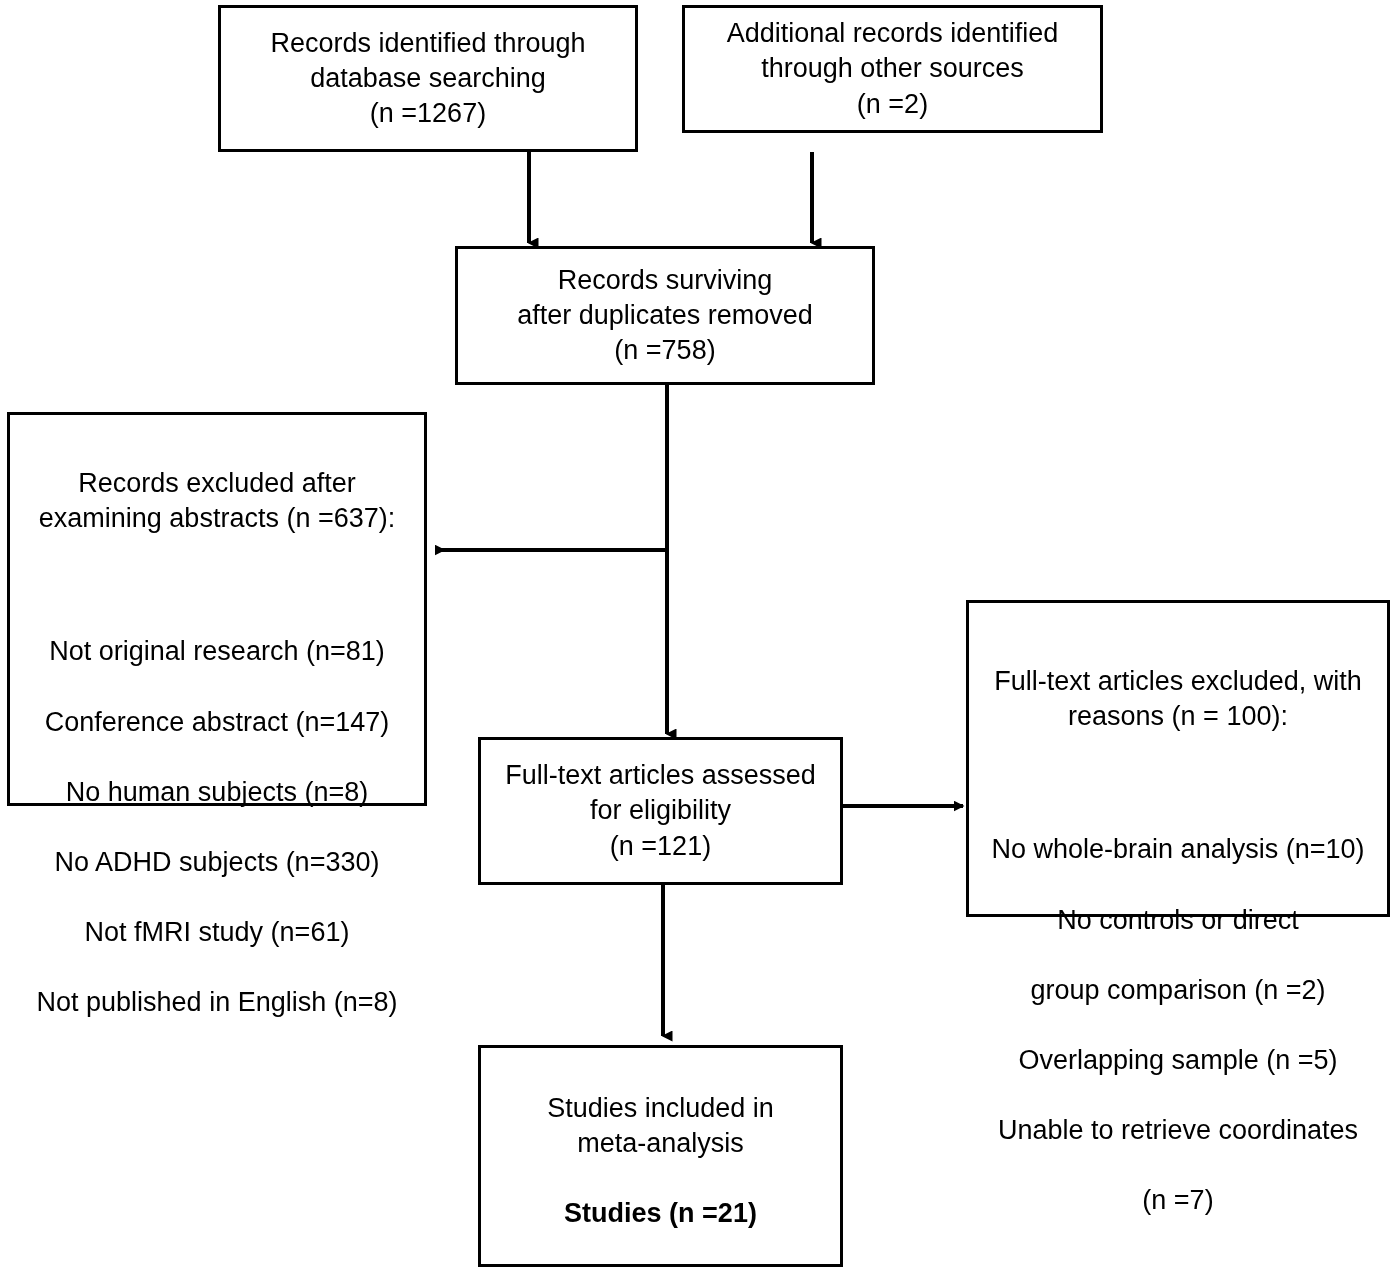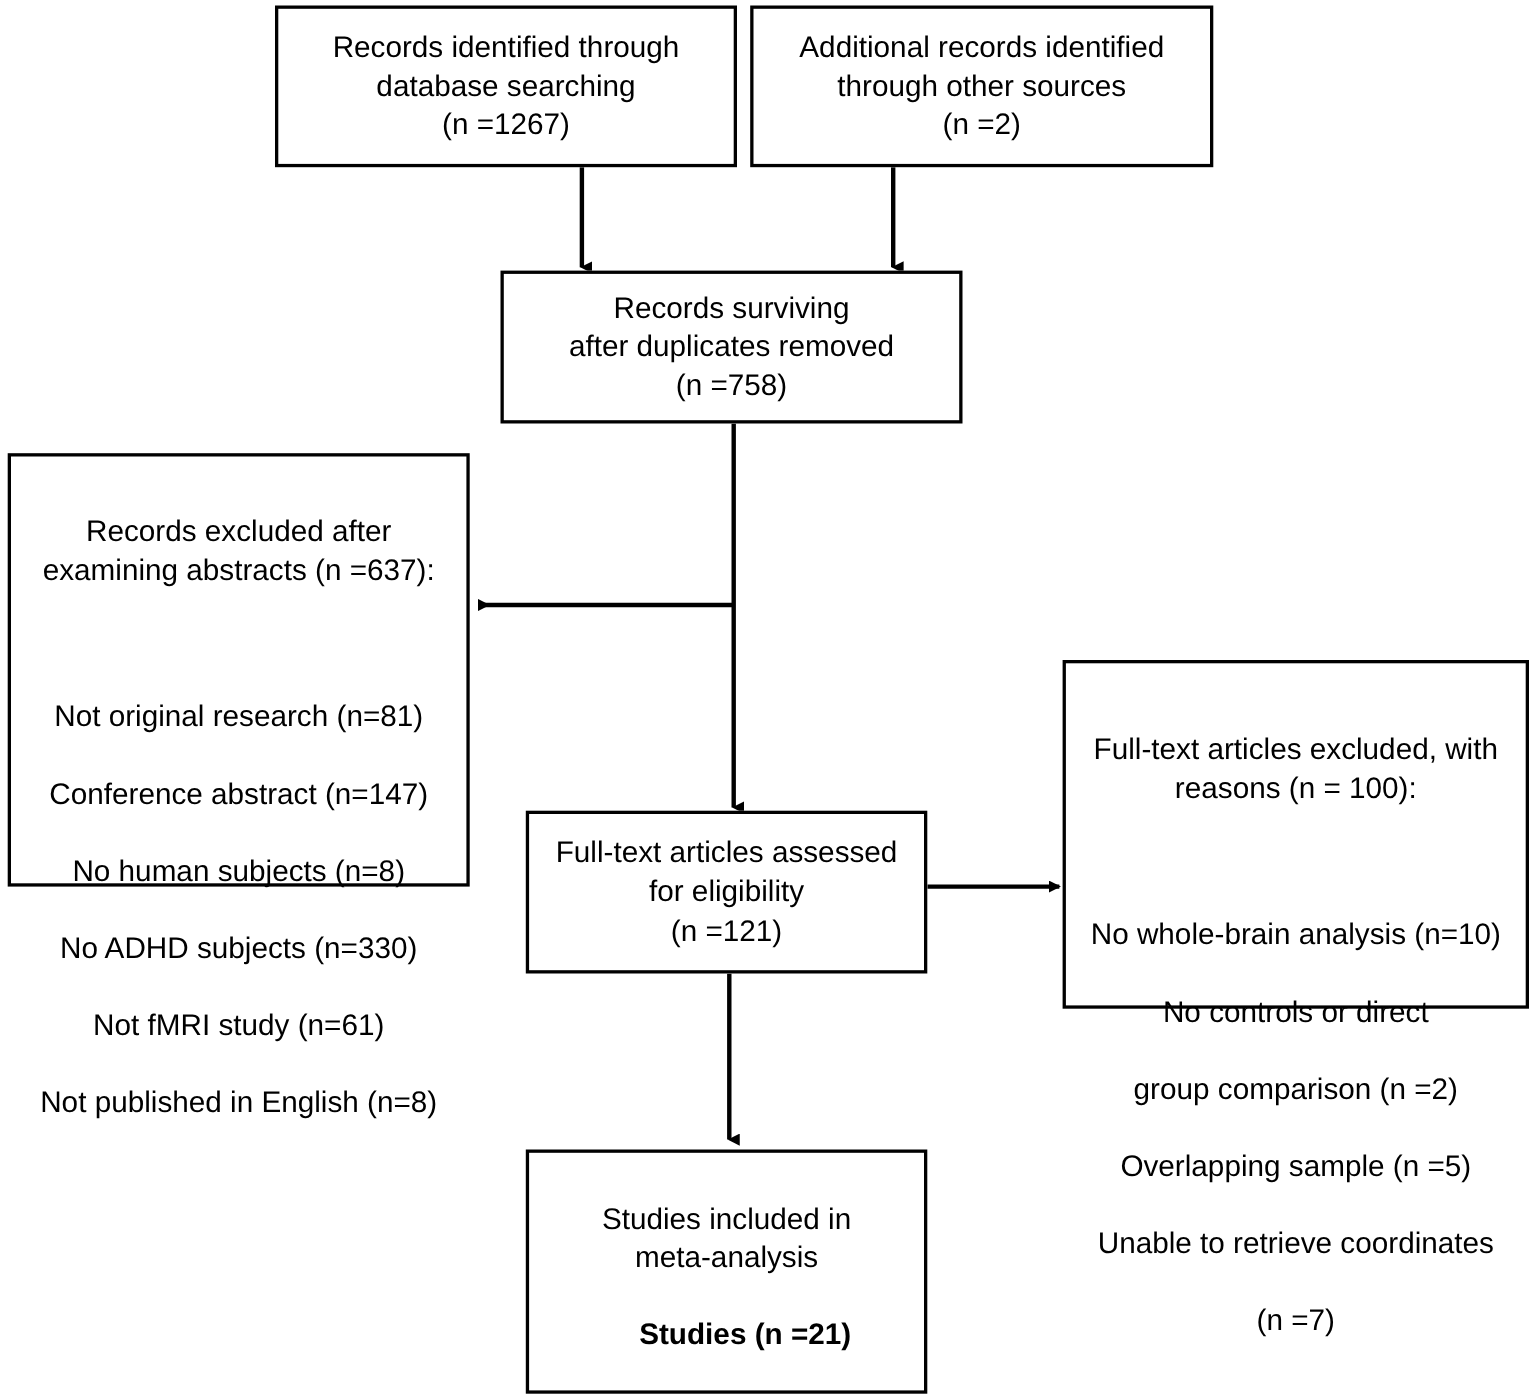--- a/index.html
+++ b/index.html
@@ -26,21 +26,20 @@
     text-align: center;
     color: #000000;
   }
   .node .txt {
     white-space: pre-line;
     line-height: 1.30;
     font-size: 27px;
   }
   .node .txt b {
     font-weight: bold;
-    text-align: right;
   }
   svg.edges {
     position: absolute;
     left: 0;
     top: 0;
     width: 1400px;
     height: 1269px;
     pointer-events: none;
   }
   .blk-title {
@@ -75,27 +74,27 @@
 
     <path d="M 667 385 L 667 734" stroke="#000000" stroke-width="4" fill="none" marker-end="url(#arrowDown)"></path>
 
     <path d="M 667 550 L 436 550" stroke="#000000" stroke-width="4" fill="none" marker-end="url(#arrowLeft)"></path>
 
     <path d="M 843 806 L 963 806" stroke="#000000" stroke-width="4" fill="none" marker-end="url(#arrowRight)"></path>
 
     <path d="M 663 885 L 663 1036" stroke="#000000" stroke-width="4" fill="none" marker-end="url(#arrowDown)"></path>
   </svg>
 
-  <div class="node" style="left:218px; top:5px; width:420px; height:147px;margin-left:32px;">
+  <div class="node" style="left:218px; top:5px; width:420px; height:147px;">
     <div class="txt">Records identified through
 database searching
 (n =1267)</div>
   </div>
 
-  <div class="node" style="left:682px; top:5px; width:421px; height:147px;">
+  <div class="node" style="left:682px; top:5px; width:421px; height:128px;">
     <div class="txt">Additional records identified
 through other sources
 (n =2)</div>
   </div>
 
   <div class="node" style="left:455px; top:246px; width:420px; height:139px;">
     <div class="txt">Records surviving
 after duplicates removed
 (n =758)</div>
   </div>

